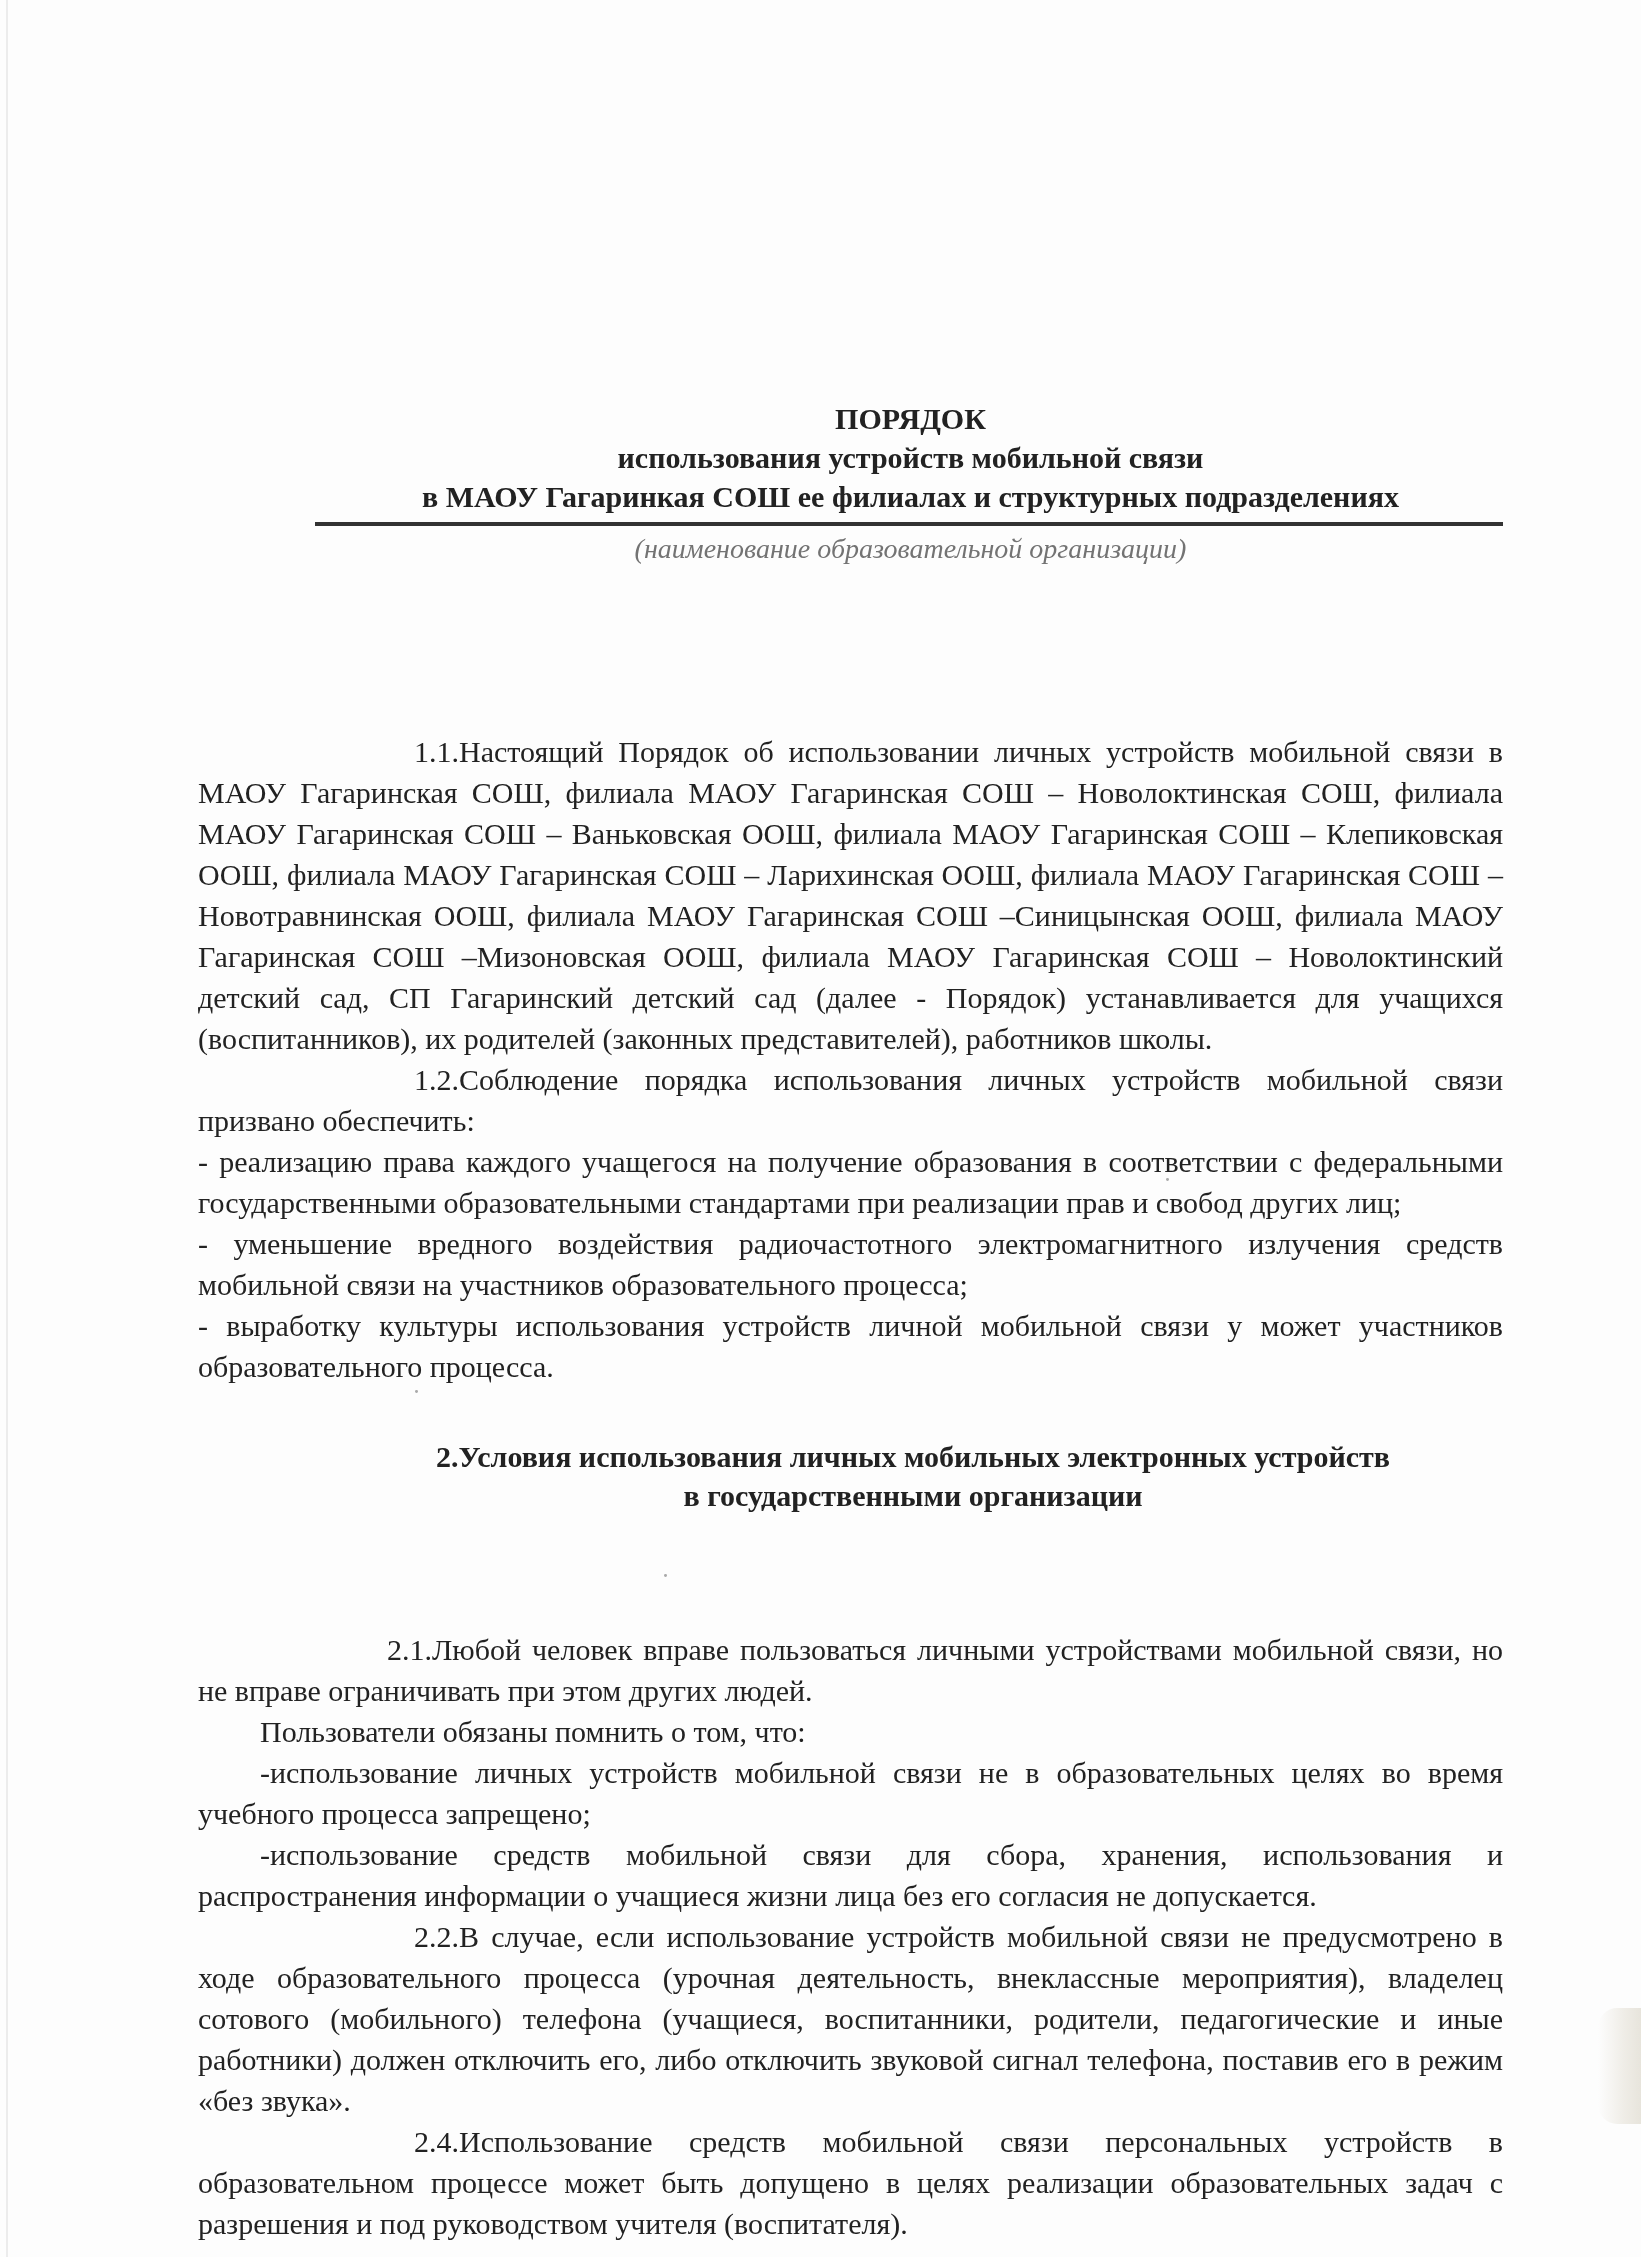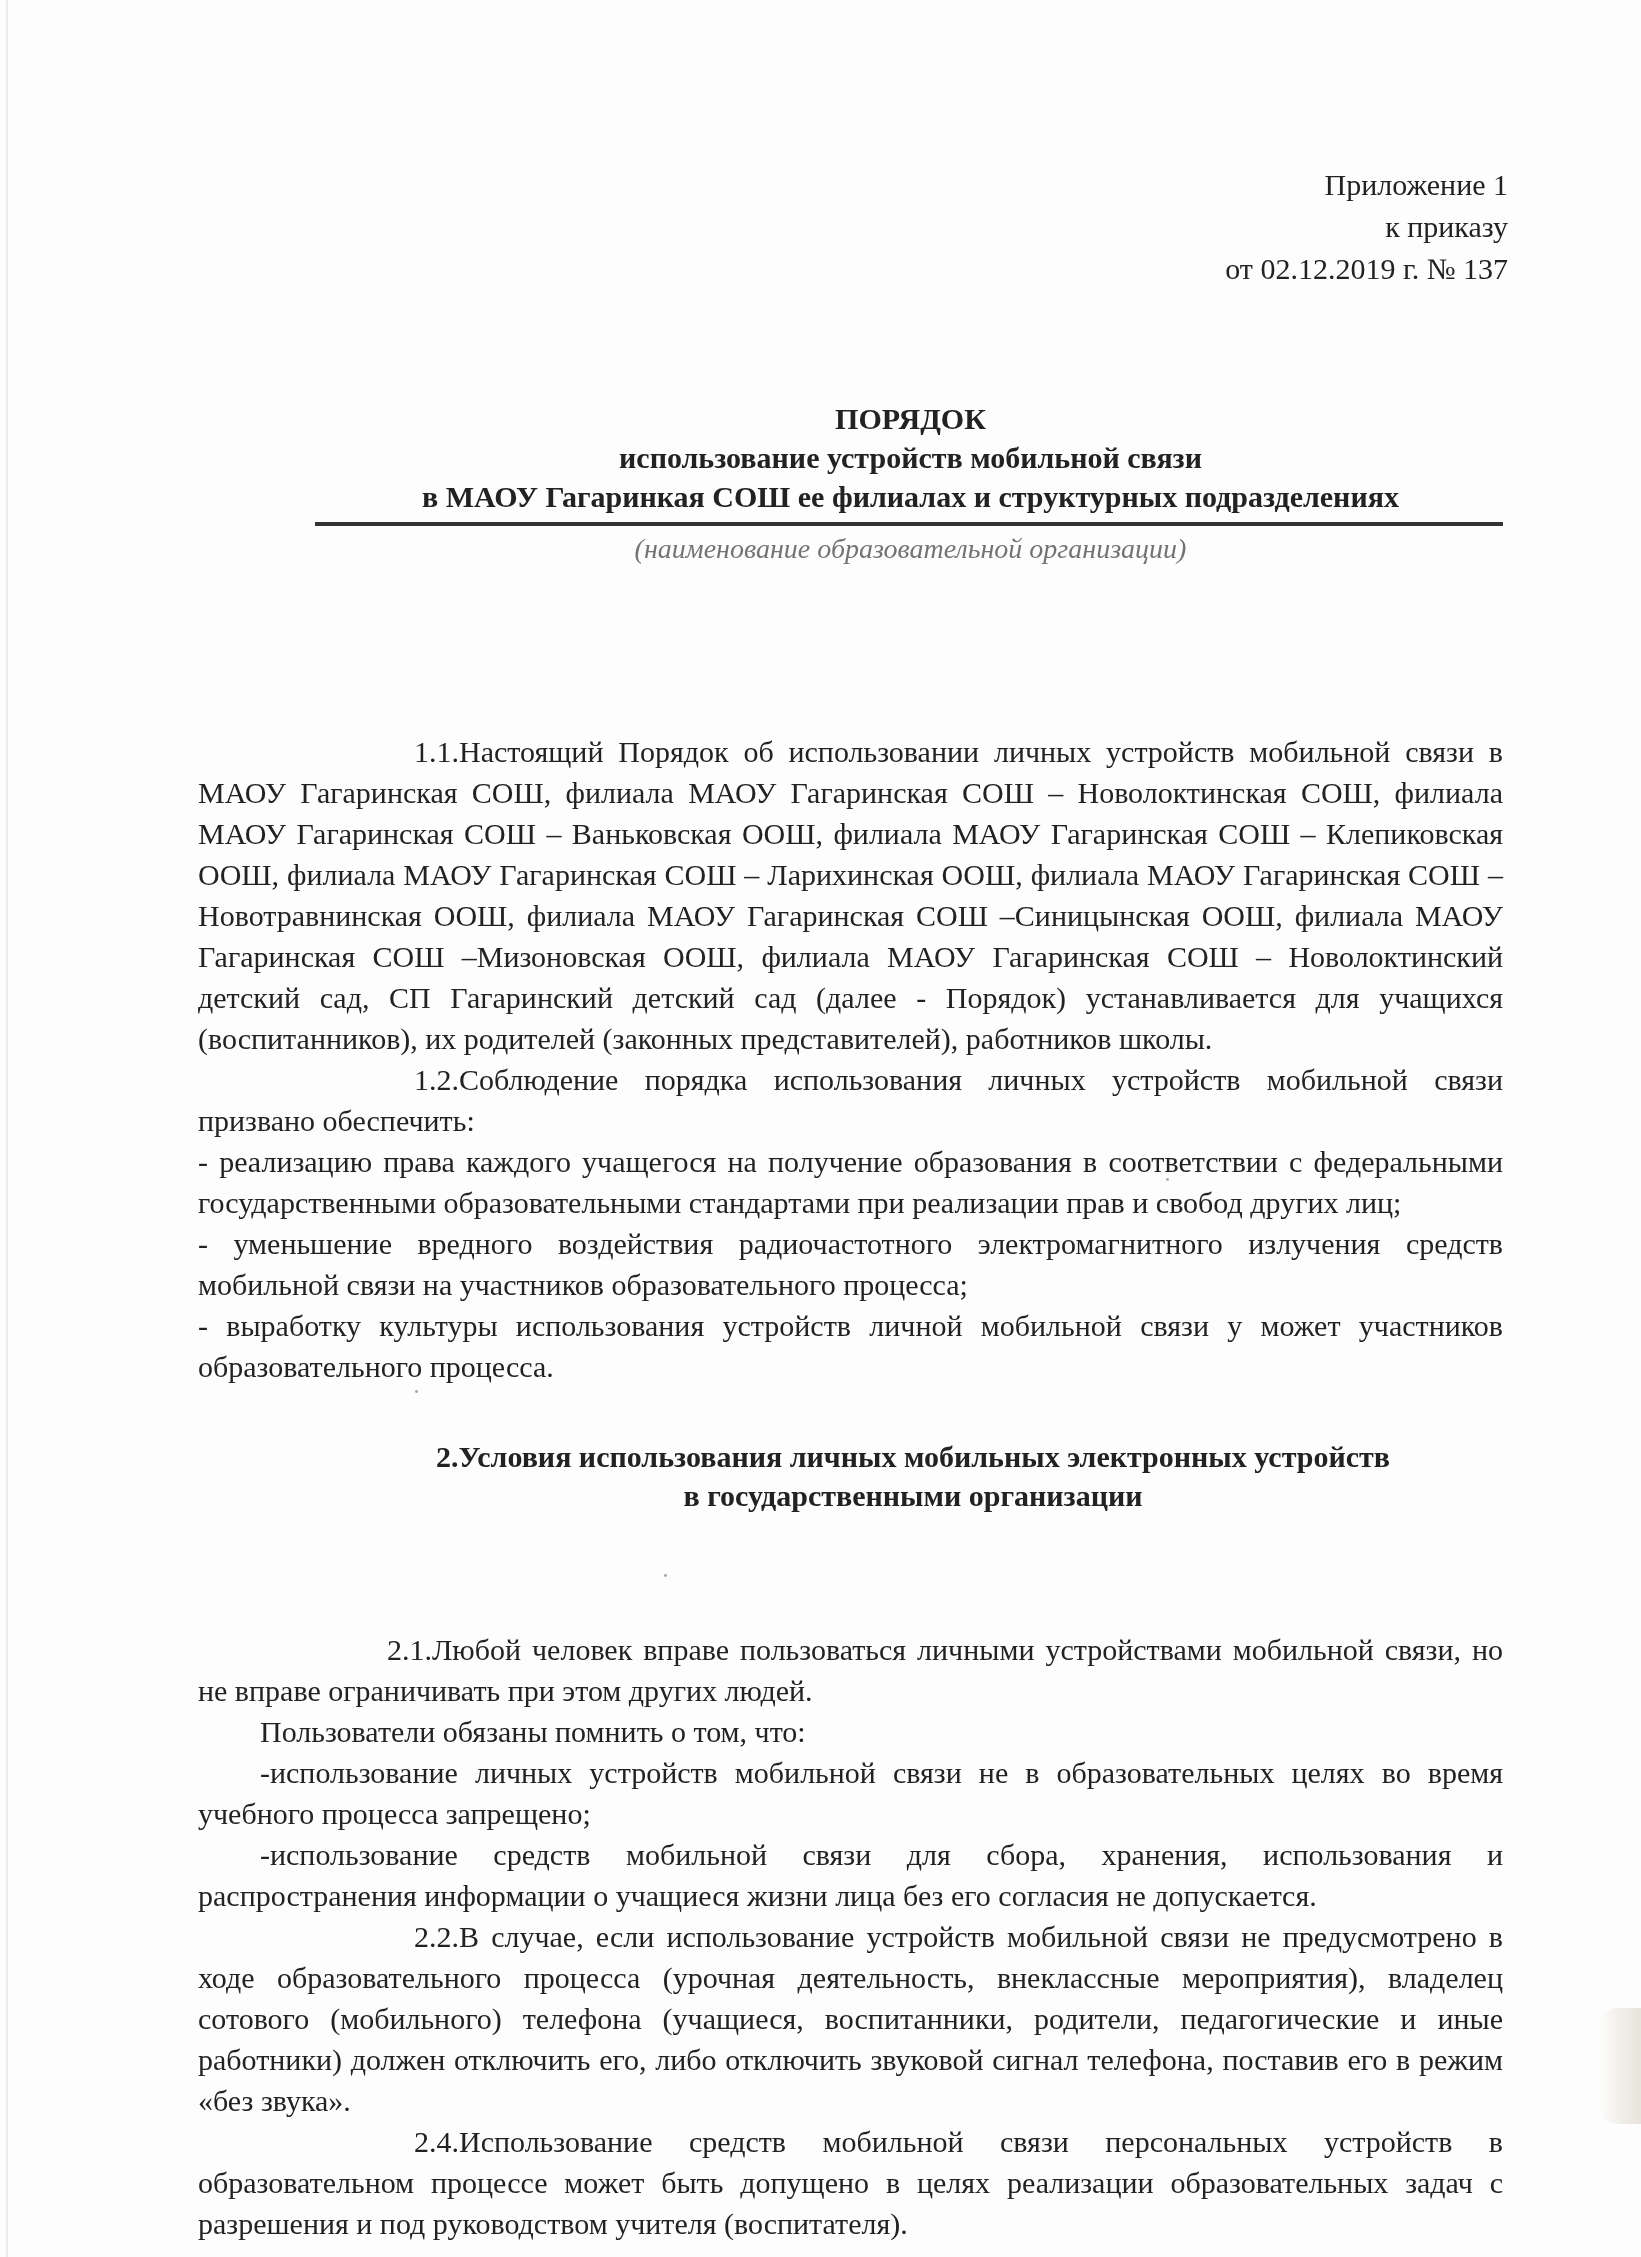--- a/index.html
+++ b/index.html
@@ -27,29 +27,24 @@
 <body>
 
 <div class="page">
   <div class="scan-edge-left"></div>
   <div class="scan-edge-right"></div>
   <div class="speck" style="left:1263px;top:1460px"></div>
   <div class="speck" style="left:415px;top:1390px"></div>
   <div class="speck" style="left:664px;top:1574px"></div>
   <div class="speck" style="left:1166px;top:1178px"></div>
 
-  <div class="appendix">
-    <div>Приложение 1</div>
-    <div>к приказу</div>
-    <div>от 02.12.2019 г. № 137</div>
-  </div>
 
   <div class="title-block">
     <div class="title">ПОРЯДОК</div>
-    <div class="title">использование устройств мобильной связи</div>
+    <div class="title">использования устройств мобильной связи</div>
     <div class="title">в МАОУ Гагаринкая СОШ ее филиалах и структурных подразделениях</div>
     <div class="title-line"></div>
     <div class="subtitle-italic">(наименование образовательной организации)</div>
   </div>
 
 
   <div class="body-text" style="top:691px">
     <p class="ind-big">1.1.Настоящий Порядок об использовании личных устройств мобильной связи в МАОУ Гагаринская СОШ,  филиала МАОУ Гагаринская  СОШ – Новолоктинская СОШ,  филиала МАОУ Гагаринская  СОШ – Ваньковская ООШ,  филиала МАОУ Гагаринская  СОШ  –  Клепиковская ООШ,  филиала МАОУ Гагаринская СОШ – Ларихинская ООШ, филиала МАОУ Гагаринская  СОШ –Новотравнинская ООШ, филиала МАОУ Гагаринская  СОШ –Синицынская ООШ, филиала МАОУ Гагаринская СОШ –Мизоновская ООШ, филиала МАОУ Гагаринская СОШ – Новолоктинский детский сад, СП Гагаринский детский сад (далее - Порядок) устанавливается для учащихся (воспитанников), их родителей (законных представителей), работников школы.</p>
     <p class="ind-big">1.2.Соблюдение порядка использования личных устройств мобильной связи призвано обеспечить:</p>
     <p>- реализацию права каждого учащегося на получение образования в соответствии с федеральными государственными образовательными стандартами при реализации прав и свобод других лиц;</p>

